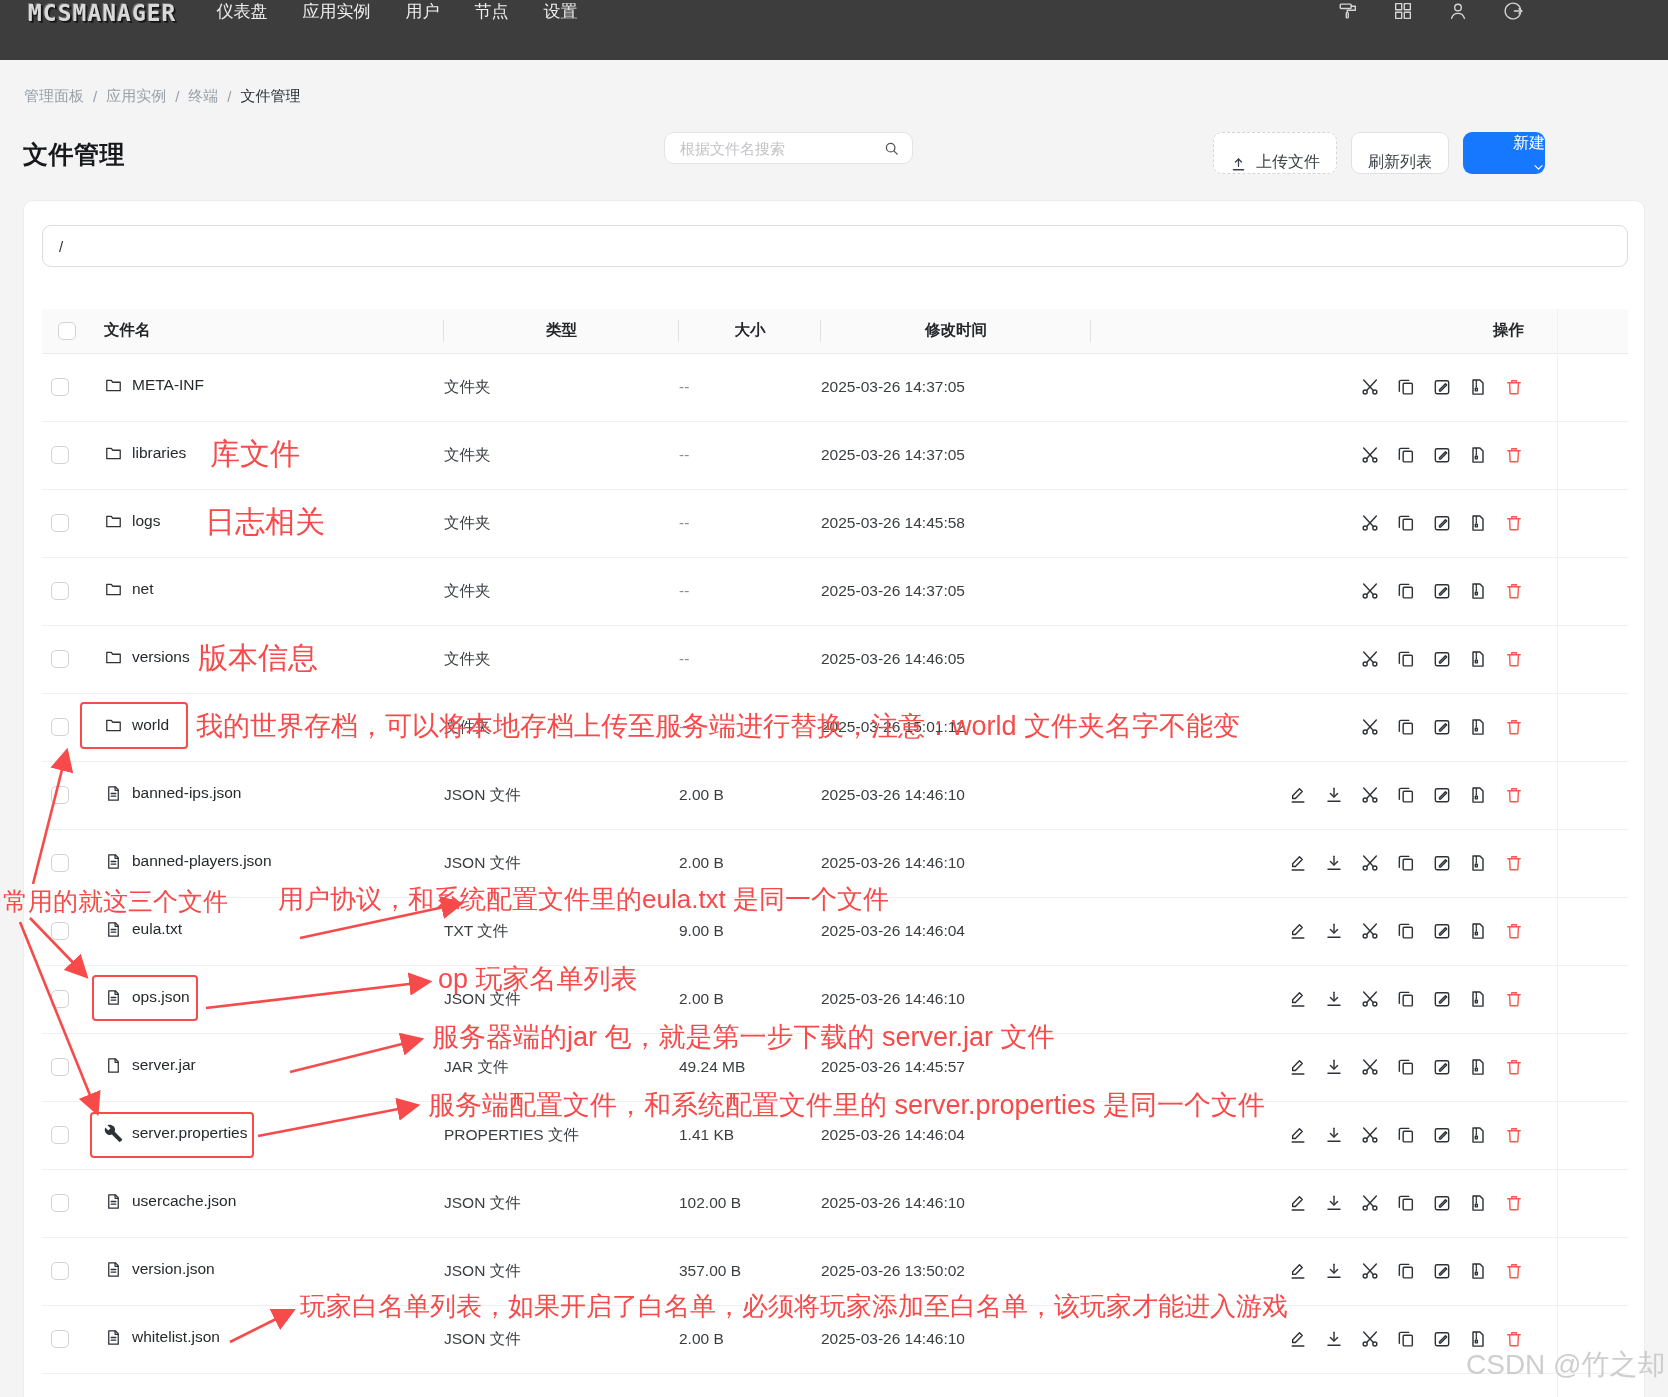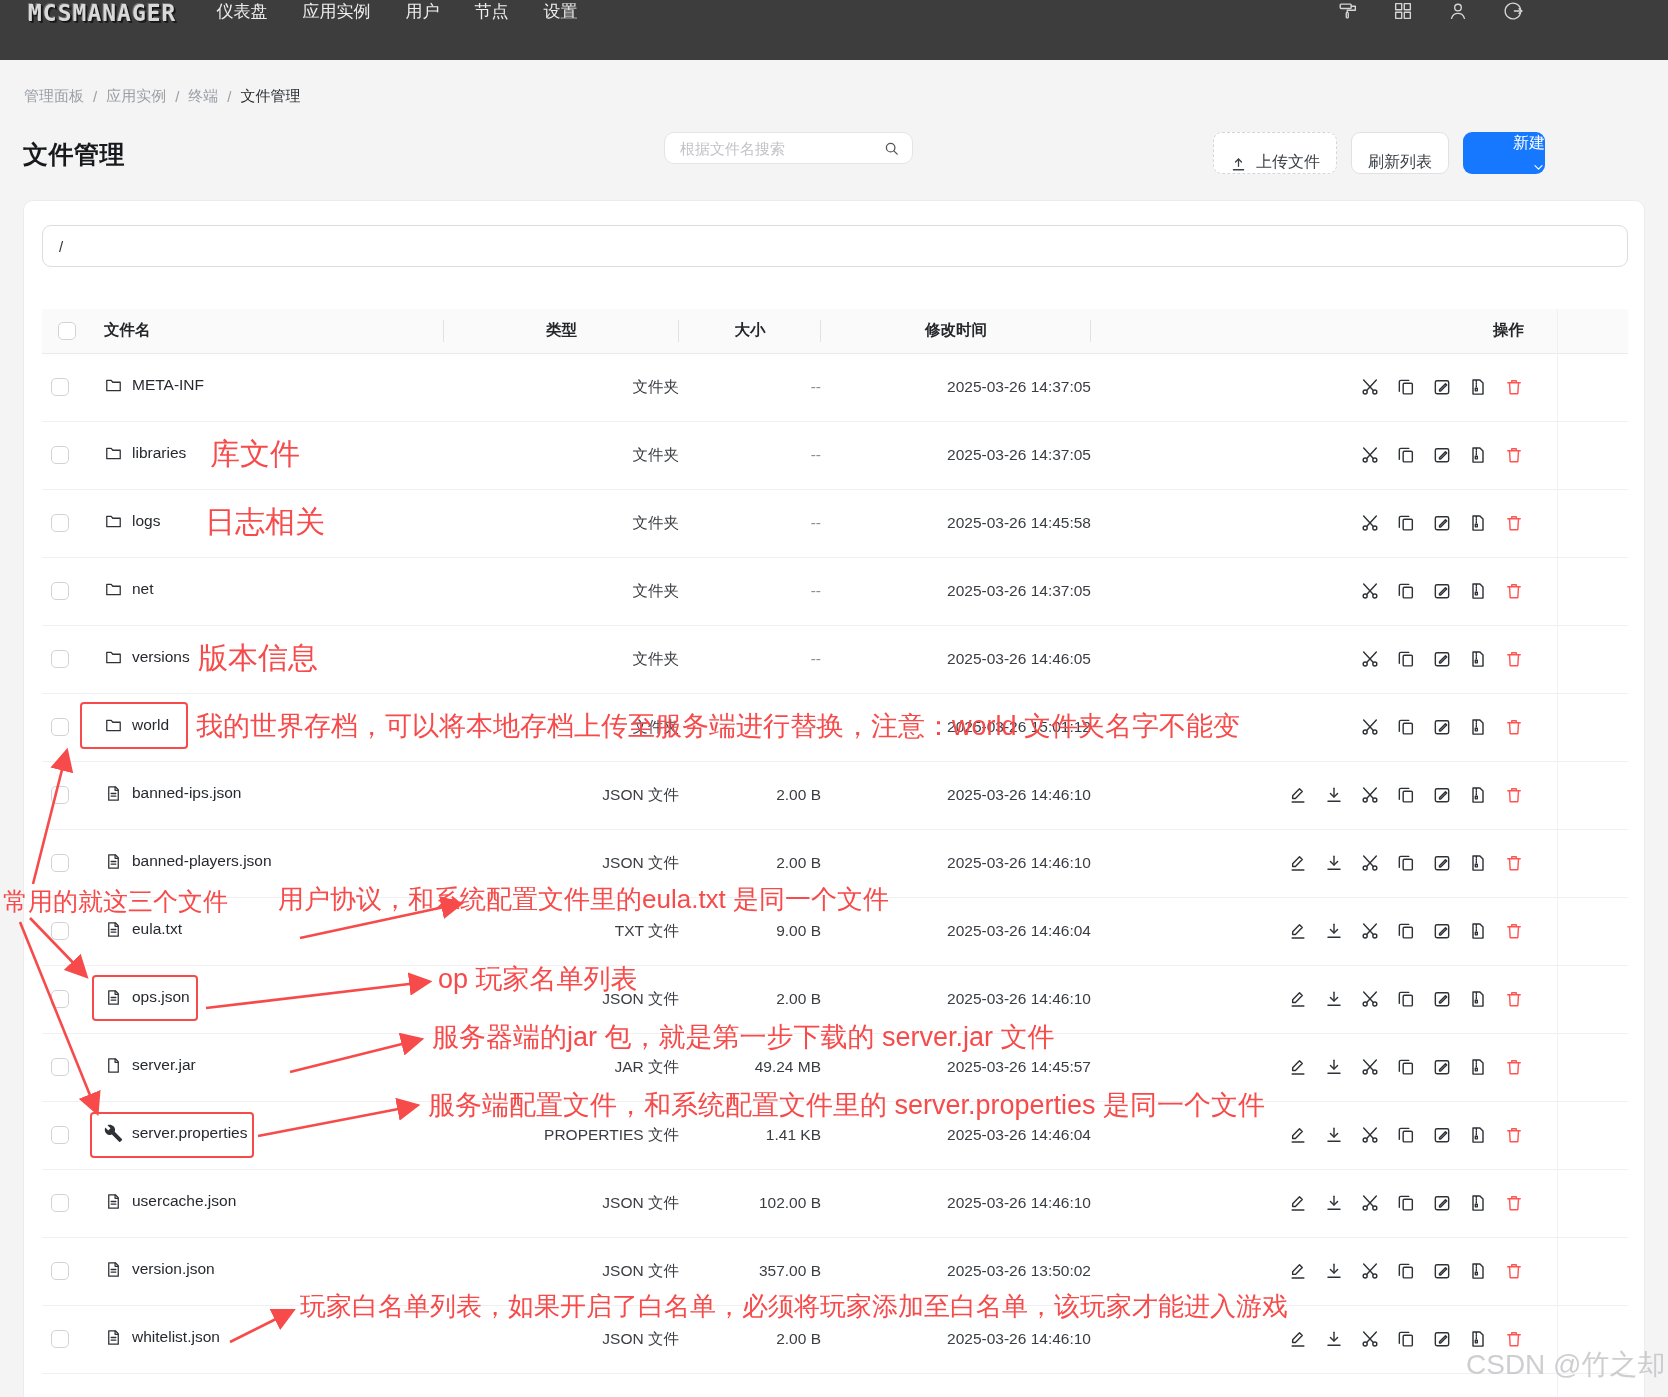--- a/index.html
+++ b/index.html
@@ -40,21 +40,21 @@
   .pathbar { position:absolute; left:18px; top:24px; width:1586px; height:42px; border:1px solid #dcdce1; border-radius:9px; background:#fff; font-size:15px; color:#333; padding:0 16px; font-family:inherit; outline:none; }
   .ftable { position:absolute; left:18px; top:108px; width:1586px; border-collapse:collapse; table-layout:fixed; }
   .ftable th { height:44px; background:#fafafa; font-size:15.5px; font-weight:700; color:#24262a; position:relative; border-bottom:1px solid #ebebee; }
   .ftable th.sep::after { content:""; position:absolute; right:0; top:11px; width:1px; height:22px; background:#e2e2e6; }
   .ftable th.h-name { text-align:left; padding-left:22px; }
   .ftable th.h-c { text-align:center; }
   .ftable th.h-act { text-align:right; padding-right:104px; }
   .ftable td { height:68px; border-top:1px solid #f0f0f2; font-size:15.5px; color:#3a3d42; vertical-align:middle; }
   .ftable tr:first-child td { border-top:none; }
   .ftable tr:last-child td { border-bottom:1px solid #f0f0f2; }
-  .ftable td.c { text-align:right; }
+  .ftable td.c { text-align:left; }
   .ftable td.dim { color:#8a8d92; }
   .cbcell { padding-left:9px; }
   .cb { display:inline-block; width:18px; height:18px; border:1.5px solid #d2d2d8; border-radius:5px; background:#fff; cursor:pointer; vertical-align:middle; }
   .namecell { padding-left:22px; }
   .nwrap { display:inline-flex; align-items:center; gap:9px; cursor:pointer; }
   .ficon { display:inline-flex; width:19px; height:19px; }
   .ficon svg { width:19px; height:19px; stroke:#2e3136; fill:none; stroke-width:1.6; stroke-linecap:round; stroke-linejoin:round; }
   .fname { color:#26292e; }
   .actcell { text-align:right; padding-right:104px; white-space:nowrap; }
   .aicon { display:inline-flex; width:20px; height:20px; margin-left:16px; cursor:pointer; vertical-align:middle; }

